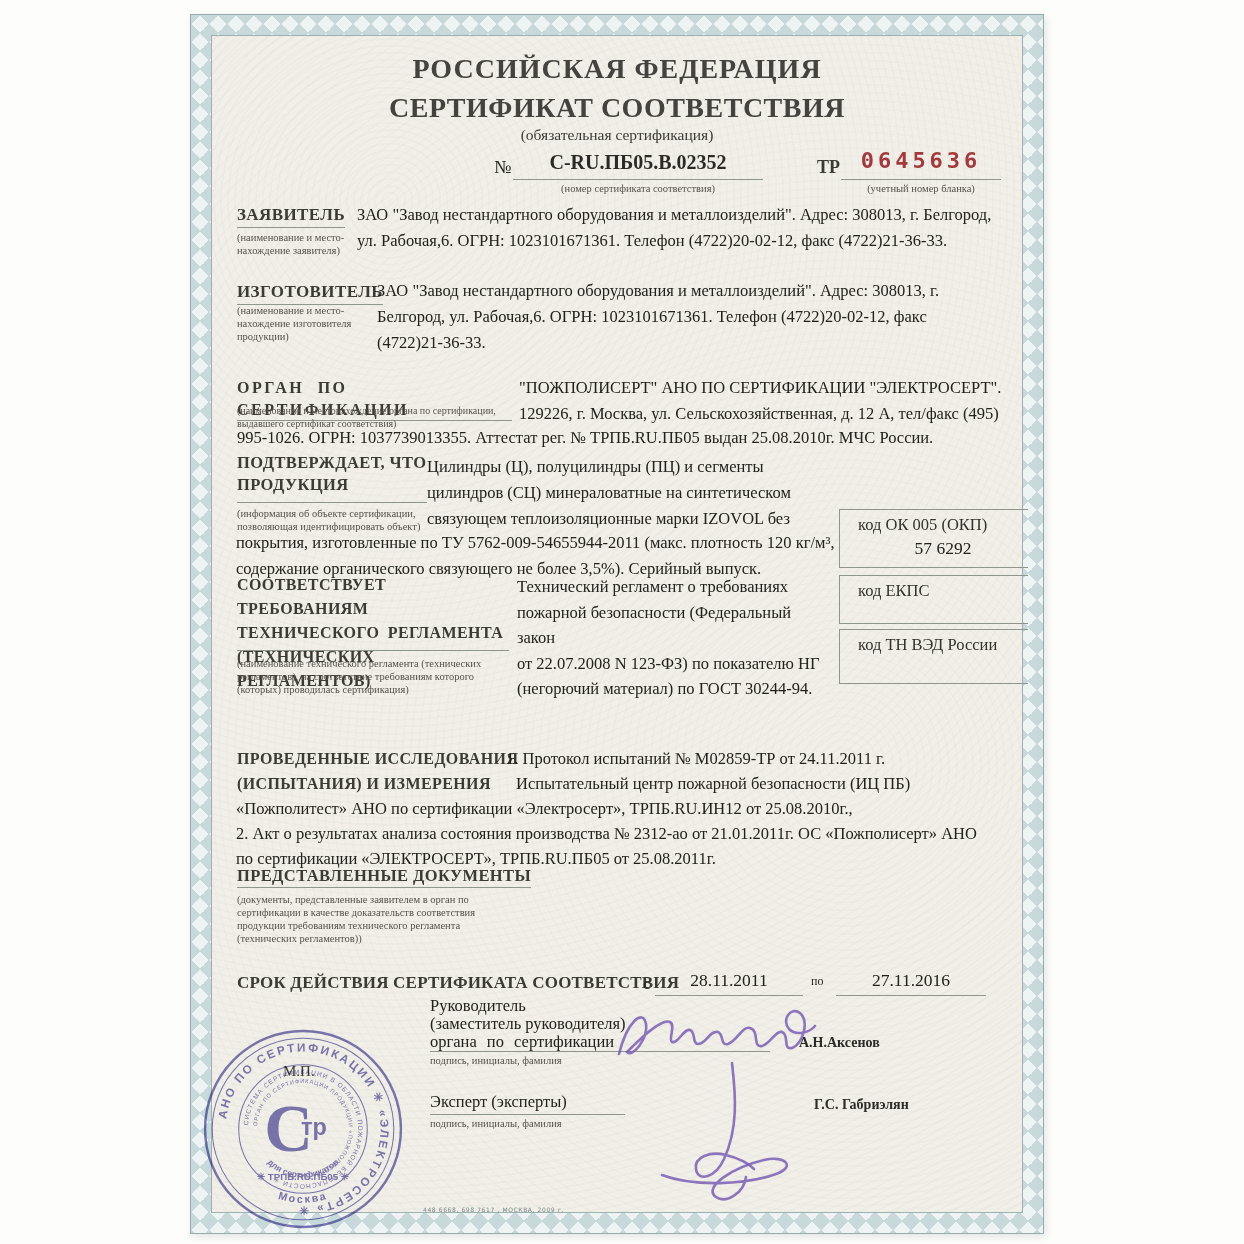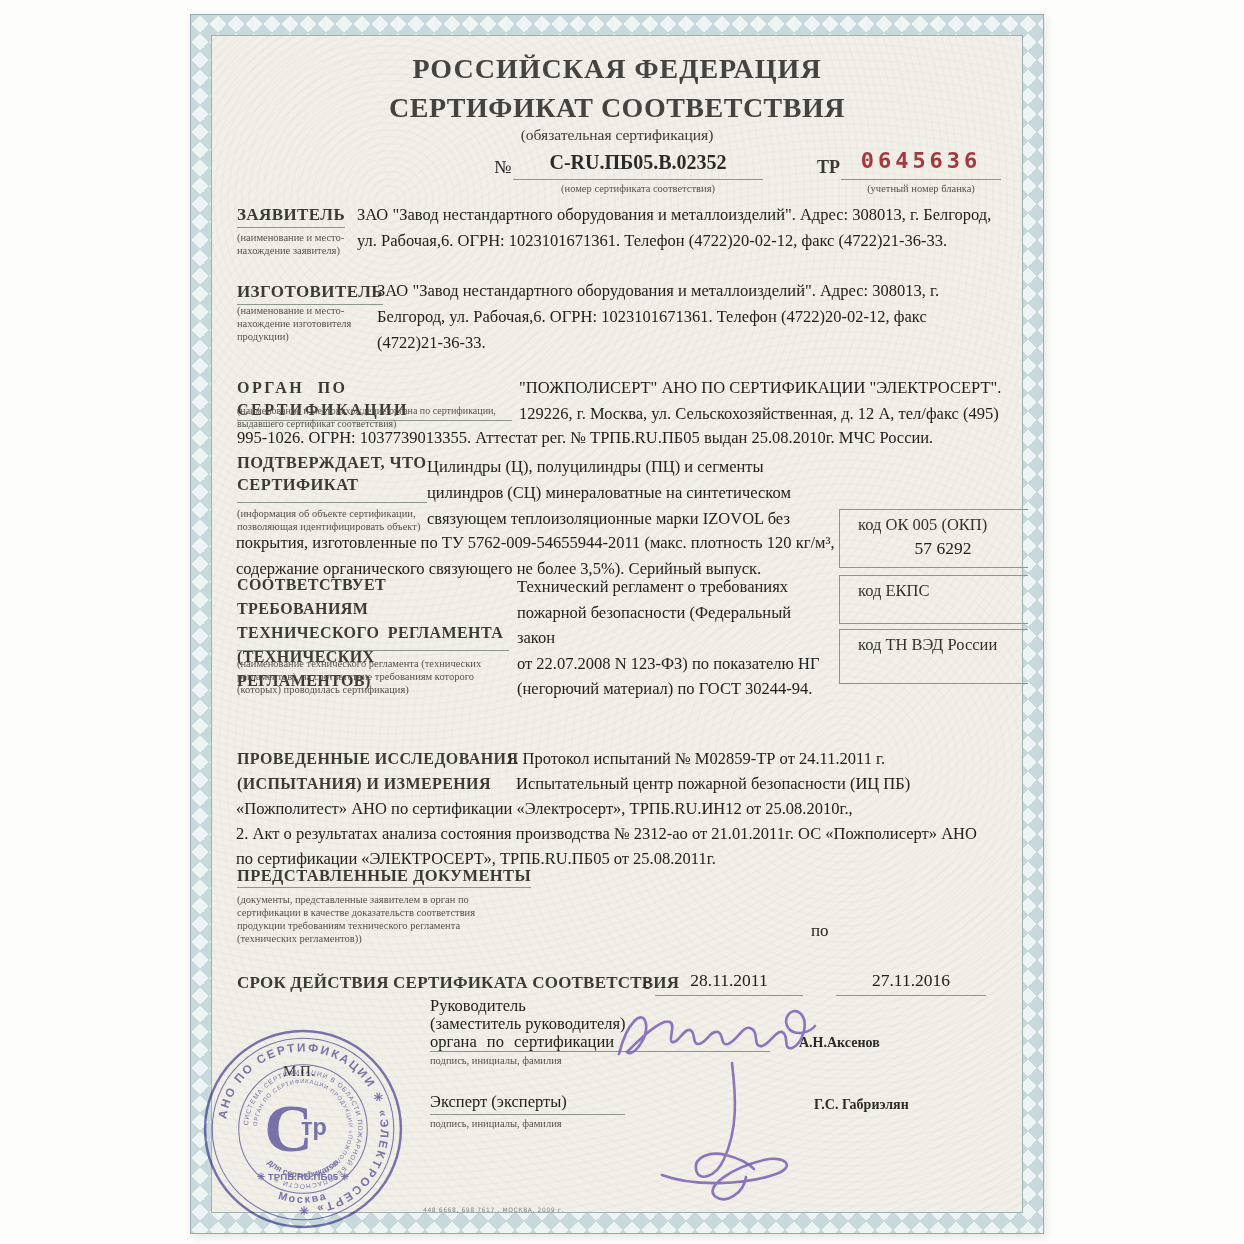--- a/index.html
+++ b/index.html
@@ -79,21 +79,21 @@
       </div>
 
       <div class="abs label ul-line" style="top:362px;left:46px;width:275px;font-size:16px;letter-spacing:2.5px;word-spacing:7px;">ОРГАН ПО СЕРТИФИКАЦИИ</div>
       <div class="abs sublabel" style="top:390px;left:46px;width:272px;font-size:10px;">(наименование и местонахождение органа по сертификации, выдавшего сертификат соответствия)</div>
       <div class="abs body-text" style="top:360px;left:328px;width:510px;line-height:26px;">
         <div>"ПОЖПОЛИСЕРТ" АНО ПО СЕРТИФИКАЦИИ "ЭЛЕКТРОСЕРТ".</div>
         <div>129226, г. Москва, ул. Сельскохозяйственная, д. 12 А, тел/факс (495)</div>
       </div>
       <div class="abs body-text" style="top:410px;left:46px;width:790px;">995-1026. ОГРН: 1037739013355. Аттестат рег. № ТРПБ.RU.ПБ05 выдан 25.08.2010г. МЧС России.</div>
 
-      <div class="abs label" style="top:437px;left:46px;width:205px;font-size:16.5px;">ПОДТВЕРЖДАЕТ, ЧТО СЕРТИФИКАТ</div>
+      <div class="abs label" style="top:437px;left:46px;width:205px;font-size:16.5px;">ПОДТВЕРЖДАЕТ, ЧТО ПРОДУКЦИЯ</div>
       <div class="abs ul-line" style="top:486px;left:46px;width:190px;height:1px;"></div>
       <div class="abs sublabel" style="top:492px;left:46px;width:195px;">(информация об объекте сертификации, позволяющая идентифицировать объект)</div>
       <div class="abs body-text" style="top:439px;left:236px;width:420px;line-height:26px;">
         <div>Цилиндры (Ц), полуцилиндры (ПЦ) и сегменты</div>
         <div>цилиндров (СЦ) минераловатные на синтетическом</div>
         <div>связующем теплоизоляционные марки IZOVOL без</div>
       </div>
       <div class="abs body-text" style="top:515px;left:45px;width:600px;line-height:26px;">
         <div>покрытия, изготовленные по ТУ 5762-009-54655944-2011 (макс. плотность 120 кг/м³,</div>
         <div>содержание органического связующего не более 3,5%). Серийный выпуск.</div>
@@ -132,21 +132,21 @@
         <div>2. Акт о результатах анализа состояния производства № 2312-ао от 21.01.2011г. ОС «Пожполисерт» АНО</div>
         <div>по сертификации «ЭЛЕКТРОСЕРТ», ТРПБ.RU.ПБ05 от 25.08.2011г.</div>
       </div>
 
       <div class="abs label ul-line" style="top:850px;left:46px;font-size:16.5px;">ПРЕДСТАВЛЕННЫЕ ДОКУМЕНТЫ</div>
       <div class="abs sublabel" style="top:878px;left:46px;width:248px;">(документы, представленные заявителем в орган по сертификации в качестве доказательств соответствия продукции требованиям технического регламента (технических регламентов))</div>
 
       <div class="abs label" style="top:957px;left:46px;font-size:17px;letter-spacing:.2px;">СРОК ДЕЙСТВИЯ СЕРТИФИКАТА СООТВЕТСТВИЯ</div>
       <div class="abs" style="top:959px;left:452px;font-size:16.5px;">с</div>
       <div class="abs num-line date" style="top:955px;left:464px;width:148px;height:25px;">28.11.2011</div>
-      <div class="abs" style="top:906px;left:620px;font-size:17px;">по</div>
+      <div class="abs" style="top:959px;left:620px;font-size:12px;">по</div>
       <div class="abs num-line date" style="top:955px;left:645px;width:150px;height:25px;">27.11.2016</div>
 
       <div class="abs body-text" style="top:982px;left:239px;width:200px;line-height:18px;font-size:16.5px;">
         <div>Руководитель</div>
         <div>(заместитель руководителя)</div>
         <div style="word-spacing:6px;">органа по сертификации</div>
       </div>
       <div class="abs ul-line" style="top:1035px;left:239px;width:340px;height:1px;"></div>
       <div class="abs caption" style="top:1040px;left:239px;">подпись, инициалы, фамилия</div>
       <div class="abs sig-name" style="top:1020px;left:608px;">А.Н.Аксенов</div>

